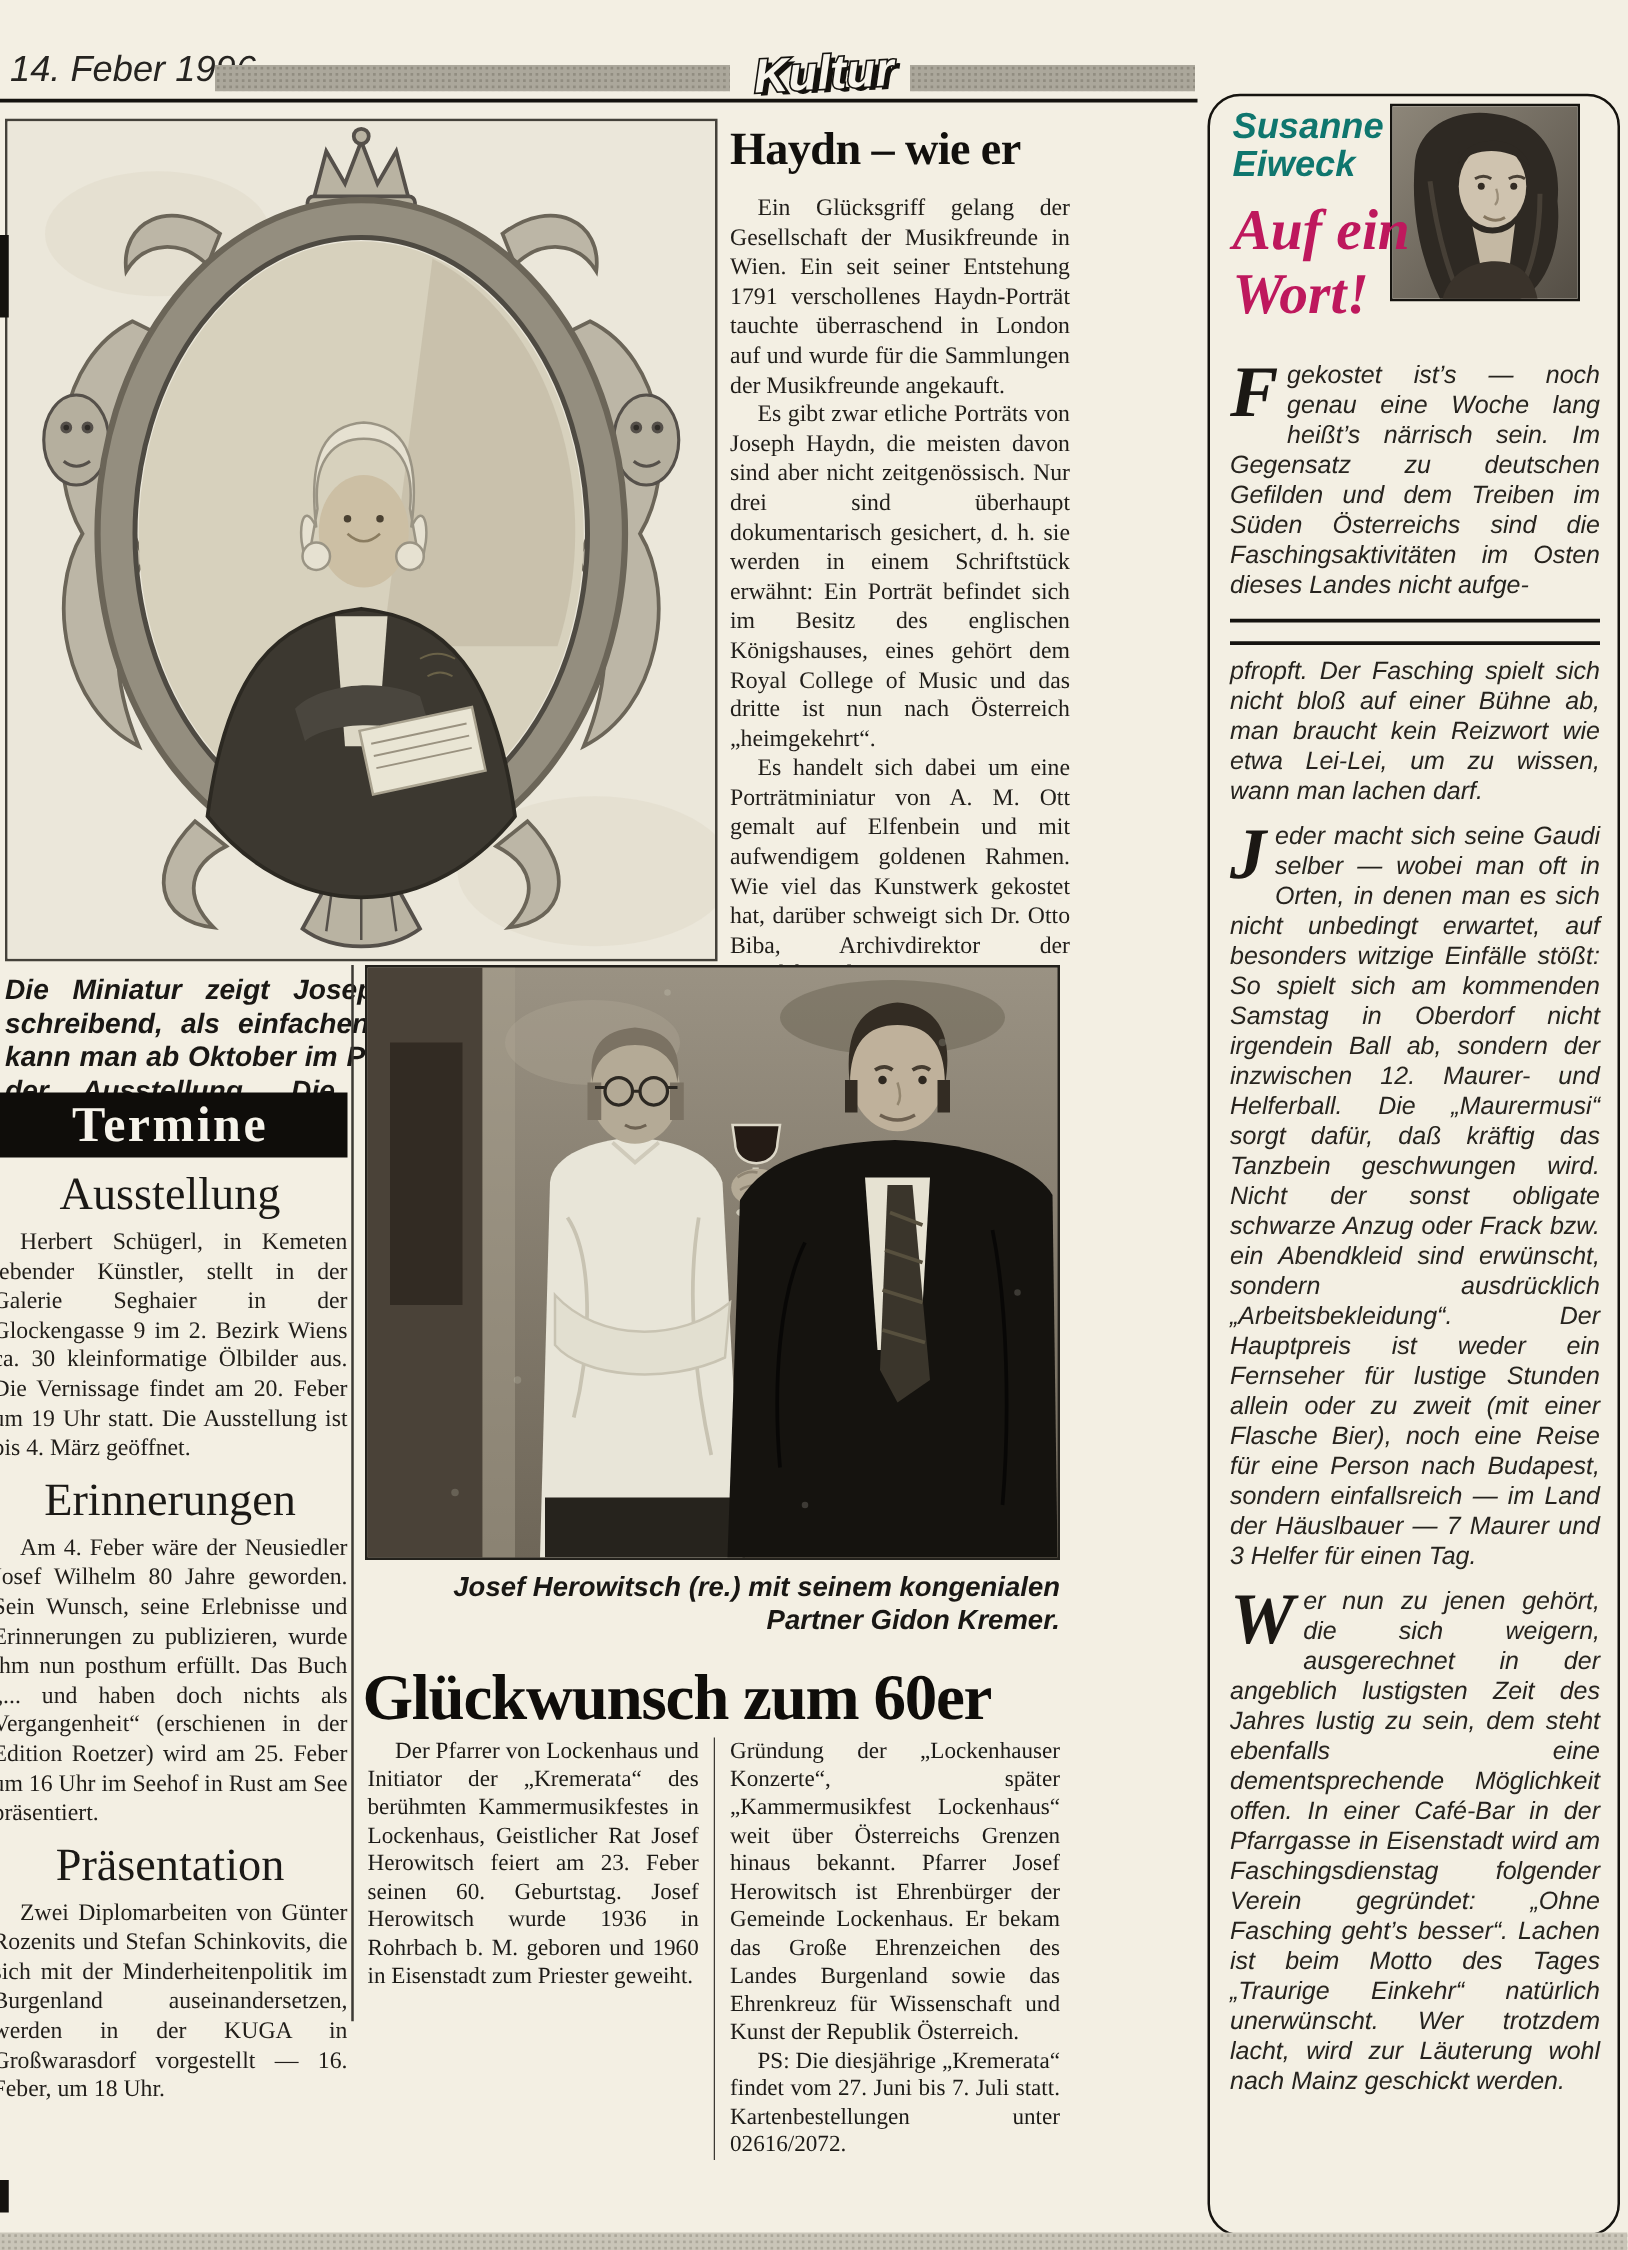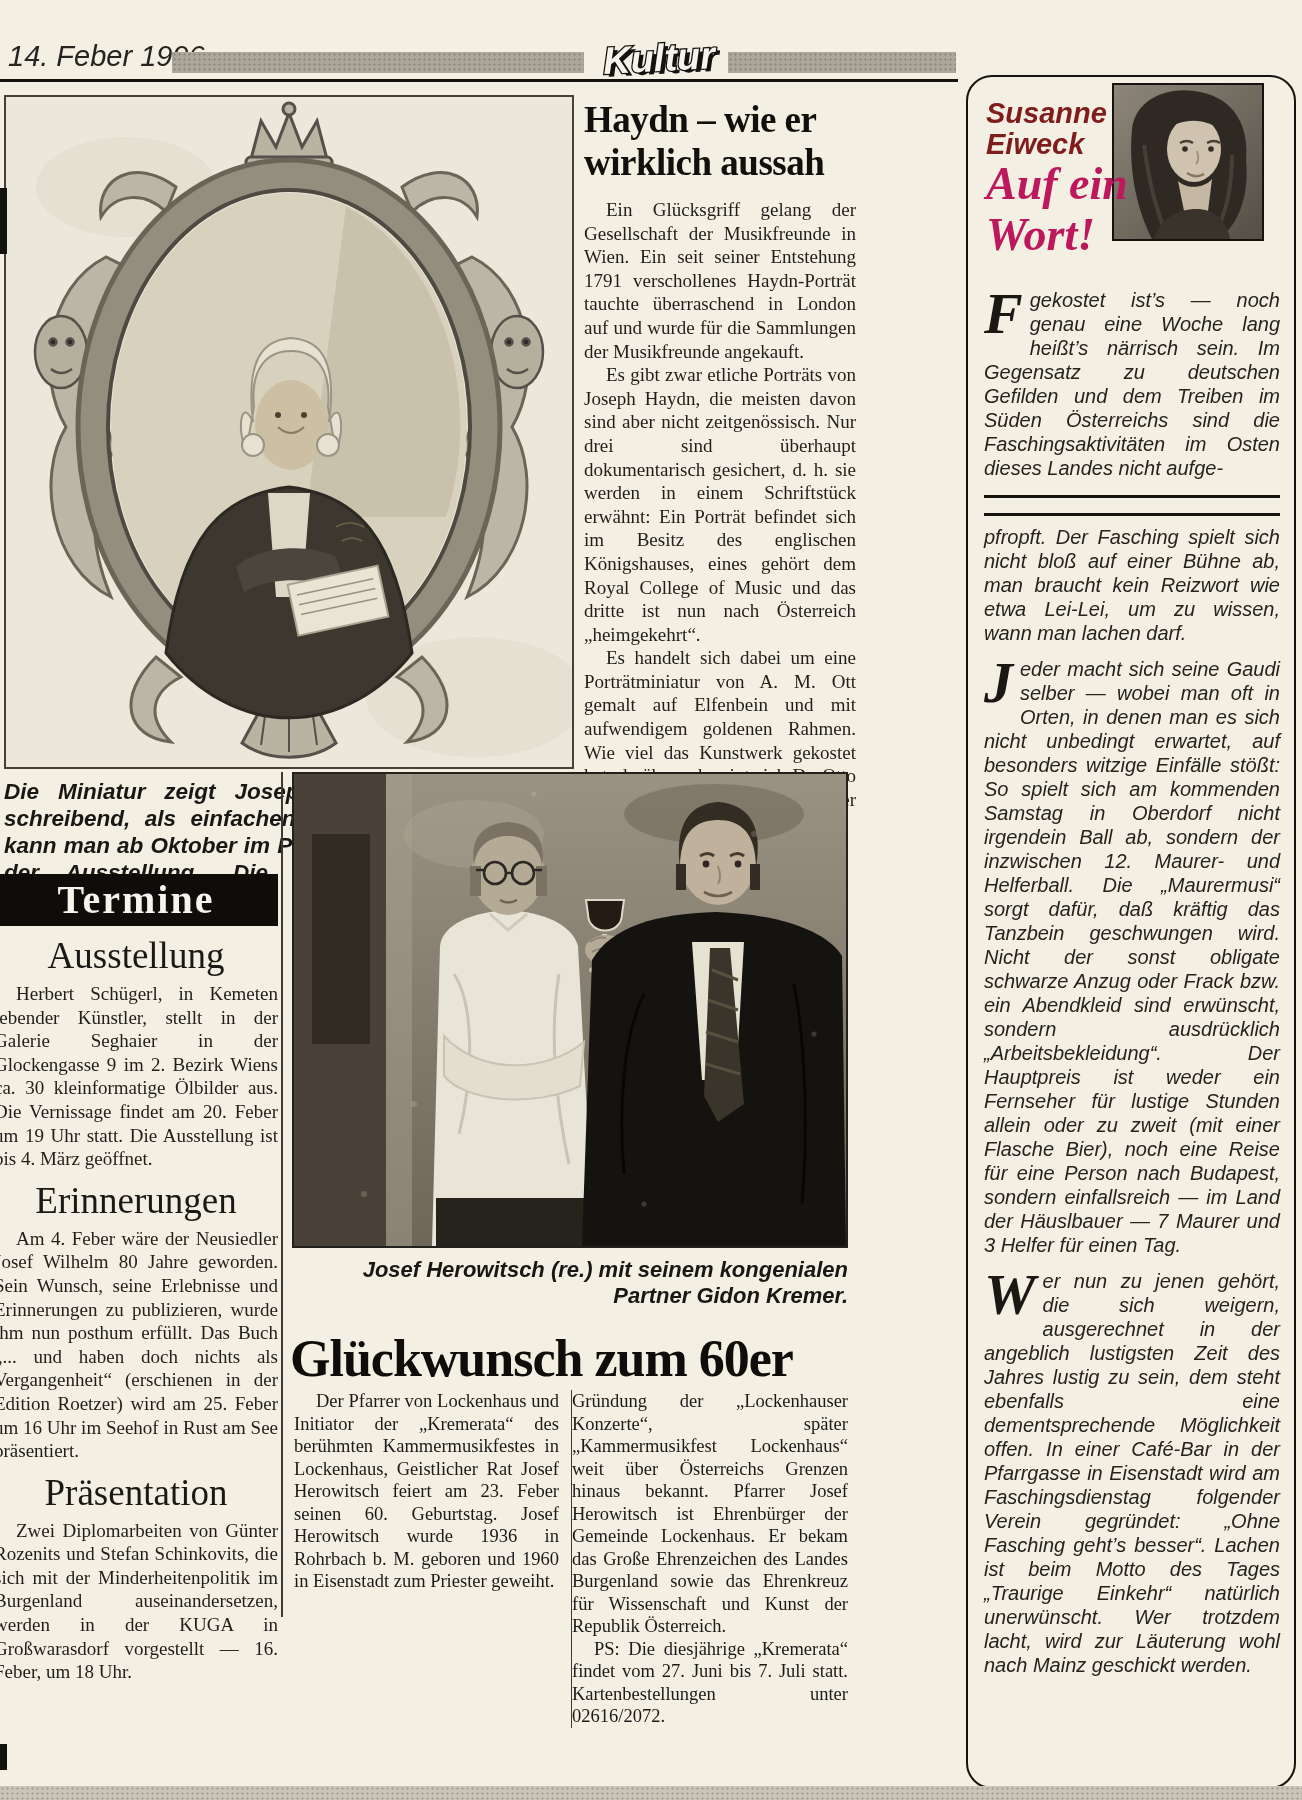--- a/index.html
+++ b/index.html
@@ -37,26 +37,26 @@
 
   .vrule1{left:281px;top:772px;width:2px;height:845px;background:#3c3a34;}
 
   
   .party-fig{left:292px;top:772px;width:556px;height:476px;border:2px solid #23211c;box-sizing:border-box;background:#7b7365;}
   .caption2{left:292px;top:1257px;width:556px;font:italic 700 22px/26px "Liberation Sans",sans-serif;color:#191714;text-align:right;}
   .gw-head{left:290px;top:1288px;width:560px;font:700 52px/56px "Liberation Serif",serif;color:#0f0d0a;letter-spacing:-1px;white-space:nowrap;}
   .gw-cols{left:294px;top:1390px;width:554px;display:flex;}
   .gw-col{width:50%;box-sizing:border-box;font:400 18.5px/22.5px "Liberation Serif",serif;}
   .gw-col1{padding-right:12px;}
-  .gw-col2{border-left:1.6px solid #3c3a34;}
+  .gw-col2{border-left:1.6px solid #3c3a34;padding-left:12px;}
   .gw-col p{margin:0;}
 
   
   .kolumne{left:966px;top:75px;width:330px;height:1714px;border:2.5px solid #15130f;border-radius:26px;box-sizing:border-box;background:#f3efe3;}
-  .author{left:986px;top:86px;font:italic 700 29px/31px "Liberation Sans",sans-serif;color:#7f1d1d;margin-top:12px;}
+  .author{left:986px;top:86px;font:italic 700 29px/31px "Liberation Sans",sans-serif;color:#0f766e;}
   .kphoto{left:1112px;top:83px;width:152px;height:158px;border:2px solid #15130f;box-sizing:border-box;}
   .ktitle{left:986px;top:158px;font:italic 700 46px/51px "Liberation Serif",serif;color:#be185d;}
   .kflow{left:984px;top:288px;width:296px;font:italic 400 20px/24px "Liberation Sans",sans-serif;color:#26231e;text-align:justify;}
   .kflow p{margin:0;}
   .kflow .gap{margin-top:12px;}
   .krule{height:3px;background:#15130f;margin:15px 0 9px 0;border:none;}
   .ksub{font:700 38px/42px "Liberation Sans",sans-serif;font-style:normal;text-align:center;color:#12100c;letter-spacing:-0.5px;margin:0;}
   .dcap{float:left;font:italic 700 58px/46px "Liberation Serif",serif;color:#1b1814;margin:3px 7px 0 0;}
 
   .bottom-band{left:0;top:1786px;width:1302px;height:14px;background:#c9c5b8;
@@ -141,21 +141,21 @@
       <rect x="285" y="480" width="92" height="52" fill="#e9e5d4" stroke="#aaa390" stroke-width="2"></rect>
       <path d="M292 492 H 370 M292 502 H 370 M292 512 H 370" stroke="#9a9280" stroke-width="1.5"></path>
     </g>
     <path d="M330 430 q 14 -8 28 0 M336 444 q 10 -6 20 0" stroke="#6a6248" stroke-width="1.6" fill="none"></path>
   </svg>
 </div>
 <div class="abs caption1">Die Miniatur zeigt Joseph Haydn, eine Partitur schreibend, als einfachen Menschen. Das Porträt kann man ab Oktober im Palais Harrach, im Rahmen der Ausstellung „Die Botschaft der Musik“, bewundern.</div>
 
 <article class="abs haydn-art">
   <h1><span>Haydn – wie er</span><br>
-  <span>wirklich aussah</span></h1>
+  </h1>
   <div class="bodytext just">
     <p class="ind">Ein Glücksgriff gelang der Gesellschaft der Musikfreunde in Wien. Ein seit seiner Entstehung 1791 verschollenes Haydn-Porträt tauchte überraschend in London auf und wurde für die Sammlungen der Musikfreunde angekauft.</p>
     <p class="ind">Es gibt zwar etliche Porträts von Joseph Haydn, die meisten davon sind aber nicht zeitgenössisch. Nur drei sind überhaupt dokumentarisch gesichert, d. h. sie werden in einem Schriftstück erwähnt: Ein Porträt befindet sich im Besitz des englischen Königshauses, eines gehört dem Royal College of Music und das dritte ist nun nach Österreich „heimgekehrt“.</p>
     <p class="ind">Es handelt sich dabei um eine Porträtminiatur von A. M. Ott gemalt auf Elfenbein und mit aufwendigem goldenen Rahmen. Wie viel das Kunstwerk gekostet hat, darüber schweigt sich Dr. Otto Biba, Archivdirektor der Musikfreunde, aus.</p>
   </div>
 </article>
 
 <aside class="abs termine">
   <div class="termine-banner">
     <span>Termine</span>

